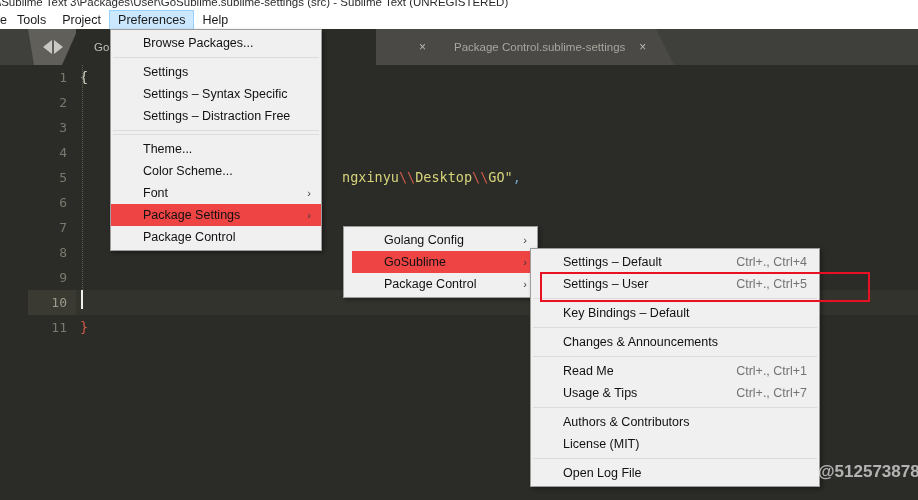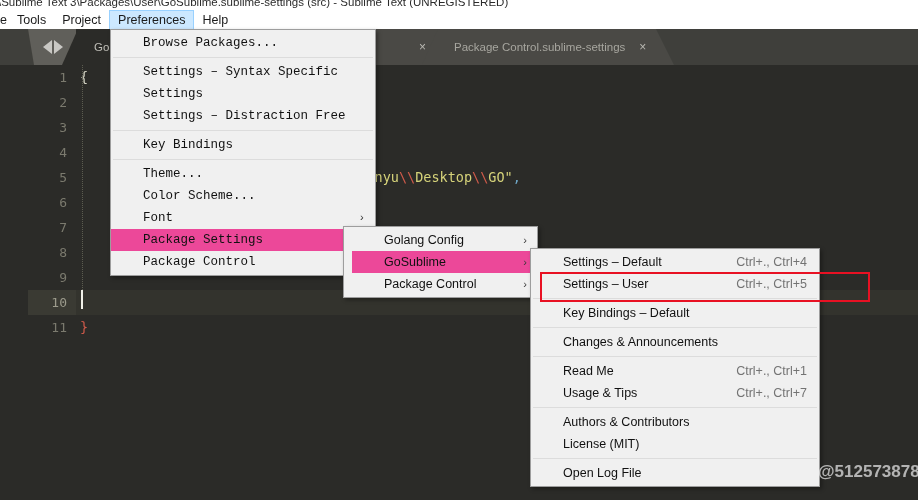--- a/index.html
+++ b/index.html
@@ -133,34 +133,34 @@
     z-index: 50;
   }
   .mi {
     position: relative;
     display: flex; align-items: center;
     height: 22px;
     font-size: 12.5px; color: #111111;
     padding-left: 32px; padding-right: 12px;
     white-space: nowrap;
   }
-  .mi.sel { background: #ec4899; }
+  .mi.sel { background: #ef4444; }
   .mi .shortcut {
     margin-left: auto; padding-left: 36px;
     font-size: 12.5px; color: #737373;
   }
   .mi .chev {
     position: absolute; right: 10px; top: 0; line-height: 22px;
     font-size: 11px; color: #3a3a3a;
   }
   .sep {
     height: 1px; background: #dcdcdc; margin: 3px 2px 3px 2px;
   }
 
-  #menu-preferences { left: 110px; top: 29px; width: 266px; font-family: Liberation Mono, monospace; }
+  #menu-preferences { left: 110px; top: 29px; width: 212px; }
   #menu-package-settings { left: 343px; top: 226px; width: 195px; padding-left: 8px; }
   #menu-gosublime { left: 530px; top: 248px; width: 290px; }
 
   .redbox {
     position: absolute; left: 540px; top: 272px; width: 330px; height: 30px;
     border: 2px solid #e81123;
     z-index: 80; pointer-events: none;
   }
 
   .watermark {
@@ -252,32 +252,29 @@
     <div class="indent-guide"></div>
     <div class="cursor"></div>
   </div>
 
   <div class="popup" id="menu-preferences">
       <div class="mi">
         <span>Browse Packages...</span>
       </div>
       <div class="sep"></div>
       <div class="mi">
+        <span>Settings</span>
+      </div>
+      <div class="mi">
         <span>Settings – Syntax Specific</span>
       </div>
       <div class="mi">
-        <span>Settings</span>
-      </div>
-      <div class="mi">
         <span>Settings – Distraction Free</span>
       </div>
       <div class="sep"></div>
-      <div class="mi">
-        <span>Key Bindings</span>
-      </div>
       <div class="sep"></div>
       <div class="mi">
         <span>Theme...</span>
       </div>
       <div class="mi">
         <span>Color Scheme...</span>
       </div>
       <div class="mi">
         <span>Font</span>
         <span class="chev">›</span>

